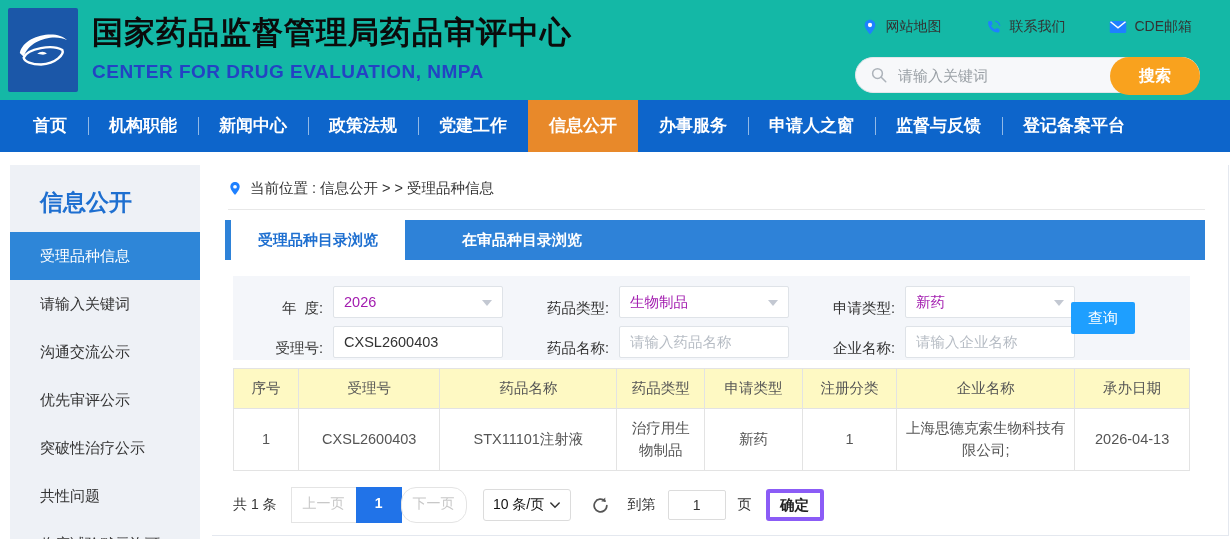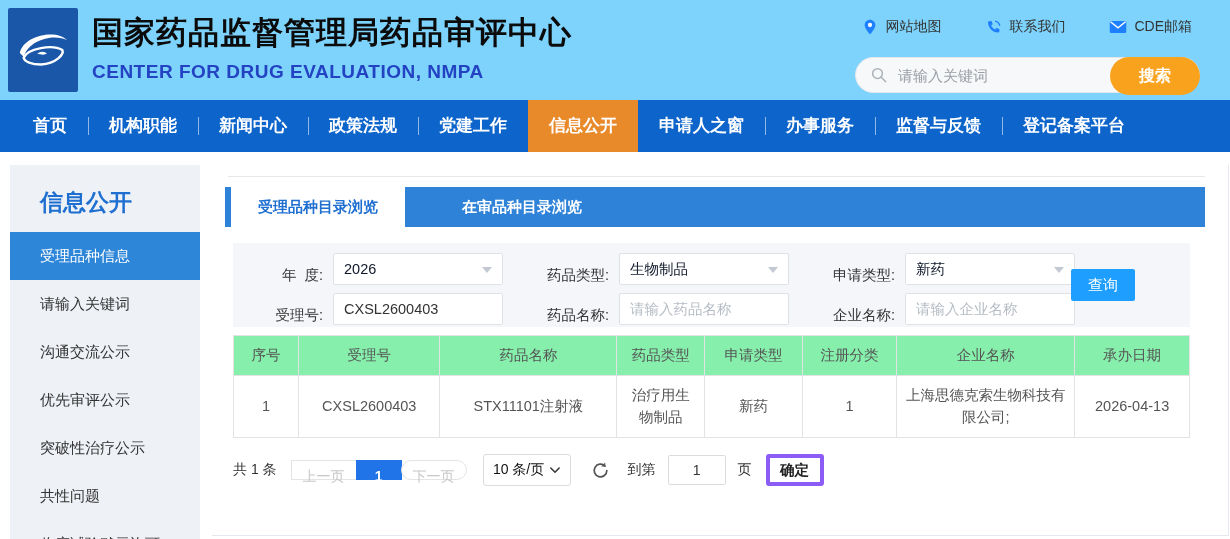--- a/index.html
+++ b/index.html
@@ -1,20 +1,20 @@
 <!DOCTYPE html>
 <html><head>
 <meta charset="utf-8">
 <style>
   * { margin:0; padding:0; box-sizing:border-box; }
   html,body { width:1230px; height:539px; overflow:hidden; background:#fff;
     font-family:"Liberation Sans","DejaVu Sans",sans-serif; }
 
   
-  .header { position:relative; width:100%; height:100px; background:#7dd3fc; }
+  .header { position:relative; width:100%; height:100px; background:#14b8a6; }
   .logo { position:absolute; left:8px; top:8px; width:70px; height:84px;
     background:#1b57a8; border-radius:2px; display:flex; align-items:center; justify-content:center; }
   .title-block { position:absolute; left:92px; top:12px; }
   .main-title { font-size:31px; font-weight:bold; color:#0b0b0b; letter-spacing:1px; }
   .sub-title { margin-top:7px; font-size:19px; font-weight:bold; color:#2343c3; letter-spacing:0.5px; }
   .quick-links { position:absolute; right:38px; top:18px; display:flex; gap:44px; }
   .qlink { display:flex; align-items:center; gap:7px; font-size:14px; color:#333; cursor:pointer; }
   .search-bar { position:absolute; left:855px; top:57px; width:345px; height:36px;
     background:#f7f8fa; border:1px solid #e3e6ea; border-radius:18px; display:flex; align-items:center; }
   .search-bar .mag { margin-left:14px; }
@@ -54,38 +54,38 @@
   .tab { padding:0 27px; line-height:40px; color:#fff; font-size:15px; font-weight:bold; cursor:pointer; }
   .tab.active { background:#fff; color:#1e6fd0; margin-left:6px; }
   .tab.plain { margin-left:30px; }
 
   .filters { position:relative; margin:10px 0 0 21px; width:957px; height:84px;
     background:#f4f6fa; padding:10px 0 0 12px; }
   .frow { display:flex; margin-bottom:8px; }
   .fgroup { display:flex; align-items:flex-end; margin-right:28px; }
   .flabel { width:78px; text-align:right; font-size:14.5px; color:#333; margin-right:10px; white-space:pre; }
   .fselect { position:relative; width:170px; height:32px; background:#fff; border:1px solid #dfe3e8;
-    border-radius:2px; display:flex; align-items:center; padding:0 10px; font-size:14.5px; color:#0f172a; cursor:pointer; }
+    border-radius:2px; display:flex; align-items:center; padding:0 10px; font-size:14.5px; color:#a21caf; cursor:pointer; }
   .caret { position:absolute; right:10px; top:13px; width:0; height:0;
     border-left:5px solid transparent; border-right:5px solid transparent; border-top:6px solid #c3c8d2; }
   .ftext { width:170px; height:32px; background:#fff; border:1px solid #dfe3e8; border-radius:2px;
     padding:0 10px; font-size:14.5px; color:#333; outline:none; font-family:inherit; }
   .ftext::placeholder { color:#b6bcc4; }
   .query-btn { position:absolute; right:55px; top:26px; width:64px; height:32px; border:none;
     background:#1e9fff; color:#fff; font-size:15px; border-radius:2px; cursor:pointer; font-family:inherit; }
 
   .dtable { margin:8px 0 0 21px; width:957px; border-collapse:collapse; table-layout:fixed; }
-  .dtable th { height:40px; background:#86efac; border:1px solid #e3e3e3; font-size:14.5px;
+  .dtable th { height:40px; background:#fef9c3; border:1px solid #e3e3e3; font-size:14.5px;
     color:#555; font-weight:normal; }
   .dtable td { height:62px; border:1px solid #e3e3e3; font-size:14.5px; color:#555;
     text-align:center; padding:4px 8px; line-height:1.5; }
 
   .pager { margin:16px 0 0 21px; display:flex; align-items:center; font-size:14px; color:#333; }
   .ptotal { margin-right:14px; white-space:pre; }
-  .pbtn { min-width:66px; height:20px; line-height:30px; text-align:center; background:#fff;
+  .pbtn { min-width:66px; height:36px; line-height:30px; text-align:center; background:#fff;
     border:1px solid #e4e4e4; color:#c8c8c8; cursor:default; }
   .pbtn.cur { min-width:46px; background:#2173e8; border-color:#2173e8; color:#fff; font-weight:bold;
     margin-left:-1px; cursor:pointer; }
   .pbtn.next { margin-left:-1px;border-radius:15px; }
   .psize { position:relative; margin-left:16px; width:88px; height:32px; border:1px solid #dcdcdc;
     border-radius:3px; background:#fff; display:flex; align-items:center; justify-content:center;
     gap:6px; font-size:14px; color:#111; cursor:pointer; }
   .refresh { margin-left:20px; cursor:pointer; display:flex; align-items:center; }
   .goto-label { margin-left:18px; }
   .goto-input { margin:0 12px; width:58px; height:30px; border:1px solid #dcdcdc; border-radius:2px;
@@ -143,39 +143,46 @@
   </div>
 </div>
 
 <div class="nav">
   <div class="nav-item">首页</div>
   <div class="nav-item">机构职能</div>
   <div class="nav-item">新闻中心</div>
   <div class="nav-item">政策法规</div>
   <div class="nav-item">党建工作</div>
   <div class="nav-item active">信息公开</div>
+  <div class="nav-item">办事服务</div>
   <div class="nav-item">申请人之窗</div>
-  <div class="nav-item">办事服务</div>
   <div class="nav-item">监督与反馈</div>
   <div class="nav-item">登记备案平台</div>
 </div>
 
 <div class="sidebar">
   <div class="side-title">信息公开</div>
   <div class="side-item active">受理品种信息</div>
   <div class="side-item">请输入关键词</div>
   <div class="side-item">沟通交流公示</div>
   <div class="side-item">优先审评公示</div>
   <div class="side-item">突破性治疗公示</div>
   <div class="side-item">共性问题</div>
   <div class="side-item">临床试验默示许可</div>
 </div>
 
 <div class="content">
 
+  <div class="breadcrumb">
+    <svg width="14" height="17" viewBox="0 0 24 24">
+      <path d="M12 1C7.6 1 4 4.6 4 9c0 5.8 8 14 8 14s8-8.2 8-14c0-4.4-3.6-8-8-8z" fill="#1e80ff"></path>
+      <circle cx="12" cy="9" r="3.2" fill="#fff"></circle>
+    </svg>
+    <span>当前位置 : 信息公开  &gt;  &gt;  受理品种信息</span>
+  </div>
   <div class="bc-line"></div>
 
   <div class="tabbar">
     <div class="tab active">受理品种目录浏览</div>
     <div class="tab plain">在审品种目录浏览</div>
   </div>
 
   <div class="filters">
     <div class="frow">
       <div class="fgroup">

